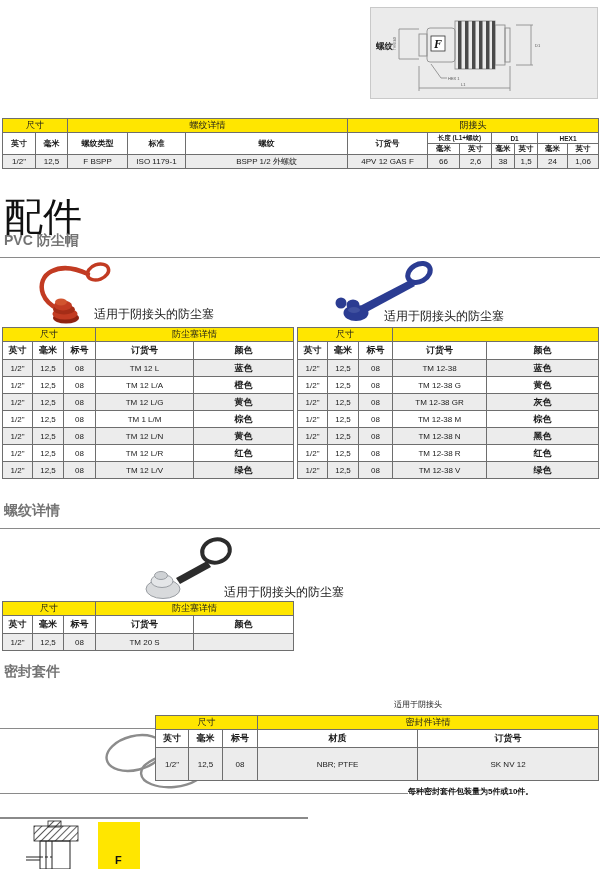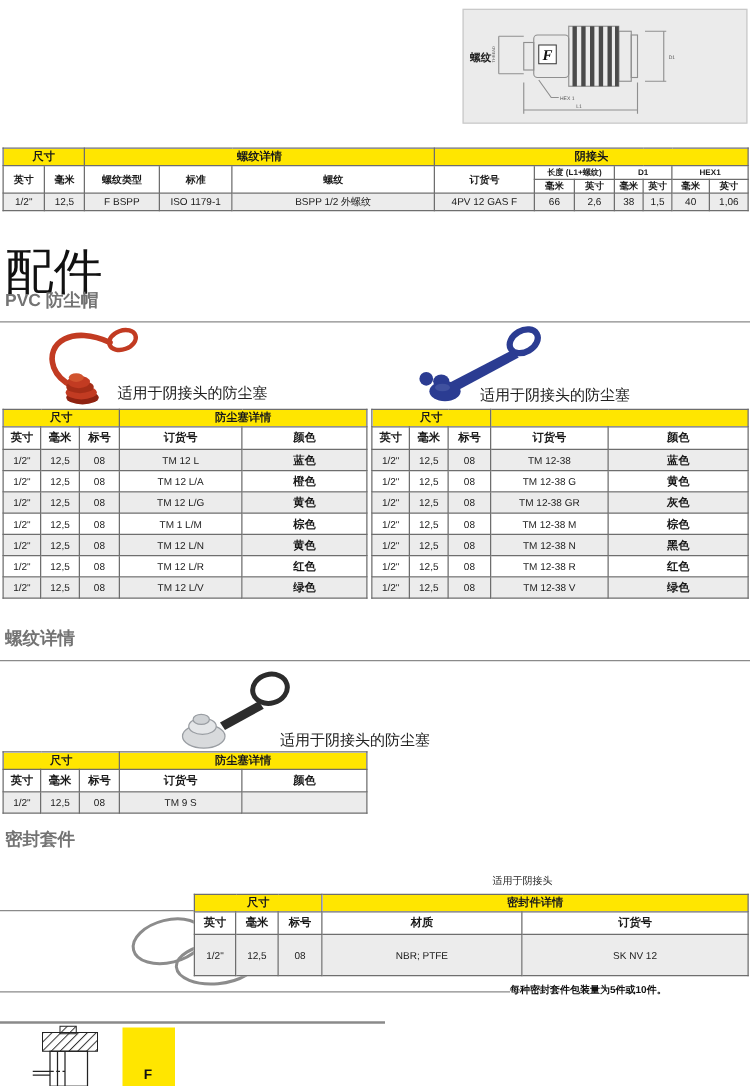--- a/index.html
+++ b/index.html
@@ -12,21 +12,21 @@
   .h-sub{font-size:14px;font-weight:bold;color:#737373;}
   .caption{font-size:12px;color:#222;}
   .smalltxt{font-size:8px;color:#222;}
   .note{font-size:8px;font-weight:bold;color:#111;}
   .hr{height:1px;background:#8a8a8a;}
   
   table{border-collapse:collapse;table-layout:fixed;position:absolute;background:#fff;}
   th,td{border:1px solid #6e6e6e;padding:0 2px;text-align:center;vertical-align:middle;
         overflow:hidden;white-space:nowrap;}
   table{border:1.5px solid #3a3a3a;}
-  .yr th{background:#FFE600;font-weight:bold;font-size:9px;height:13px;}
+  .yr th{background:#FFE600;font-weight:normal;font-size:9px;height:13px;}
   thead th{font-weight:bold;font-size:9px;}
   tbody td{font-size:8px;}
   .spec{left:2px;top:118px;width:596px;}
   .spec thead th{font-size:8px;height:12px;}
   .spec .yr th{height:13px;font-size:9px;}
   .spec .grp{font-size:6.5px;height:10px;}
   .spec .sub{font-size:7.5px;height:10px;}
   .spec tbody tr{background:#ececec;height:14px;}
   .acc thead tr:nth-child(2) th{height:17px;}
   .acc tbody tr{height:17px;}
@@ -135,21 +135,21 @@
           <td>1/2"</td>
           <td>12,5</td>
           <td>F BSPP</td>
           <td>ISO 1179-1</td>
           <td>BSPP 1/2 外螺纹</td>
           <td>4PV 12 GAS F</td>
           <td>66</td>
           <td>2,6</td>
           <td>38</td>
           <td>1,5</td>
-          <td>40</td>
+          <td>24</td>
           <td>1,06</td>
         </tr>
       </tbody>
   </table>
 
   <div class="abs h-big">配件</div>
   <div class="abs h-sub" style="left:4px;top:232px;">
     <span>PVC</span>
     <span>防尘帽</span>
   </div>
@@ -355,21 +355,21 @@
         <th>标号</th>
         <th>订货号</th>
         <th>颜色</th>
       </tr>
     </thead>
     <tbody>
         <tr>
           <td>1/2"</td>
           <td>12,5</td>
           <td>08</td>
-          <td>TM 9 S</td>
+          <td>TM 20 S</td>
           <td></td>
         </tr>
       </tbody>
   </table>
 
   <div class="abs h-sub" style="left:4px;top:663px;">密封套件</div>
   <div class="abs smalltxt" style="left:394px;top:699px;">适用于阴接头</div>
   <div class="abs hr" style="left:0;top:728px;width:408px;"></div>
   <div class="abs hr" style="left:0;top:793px;width:408px;"></div>
 

